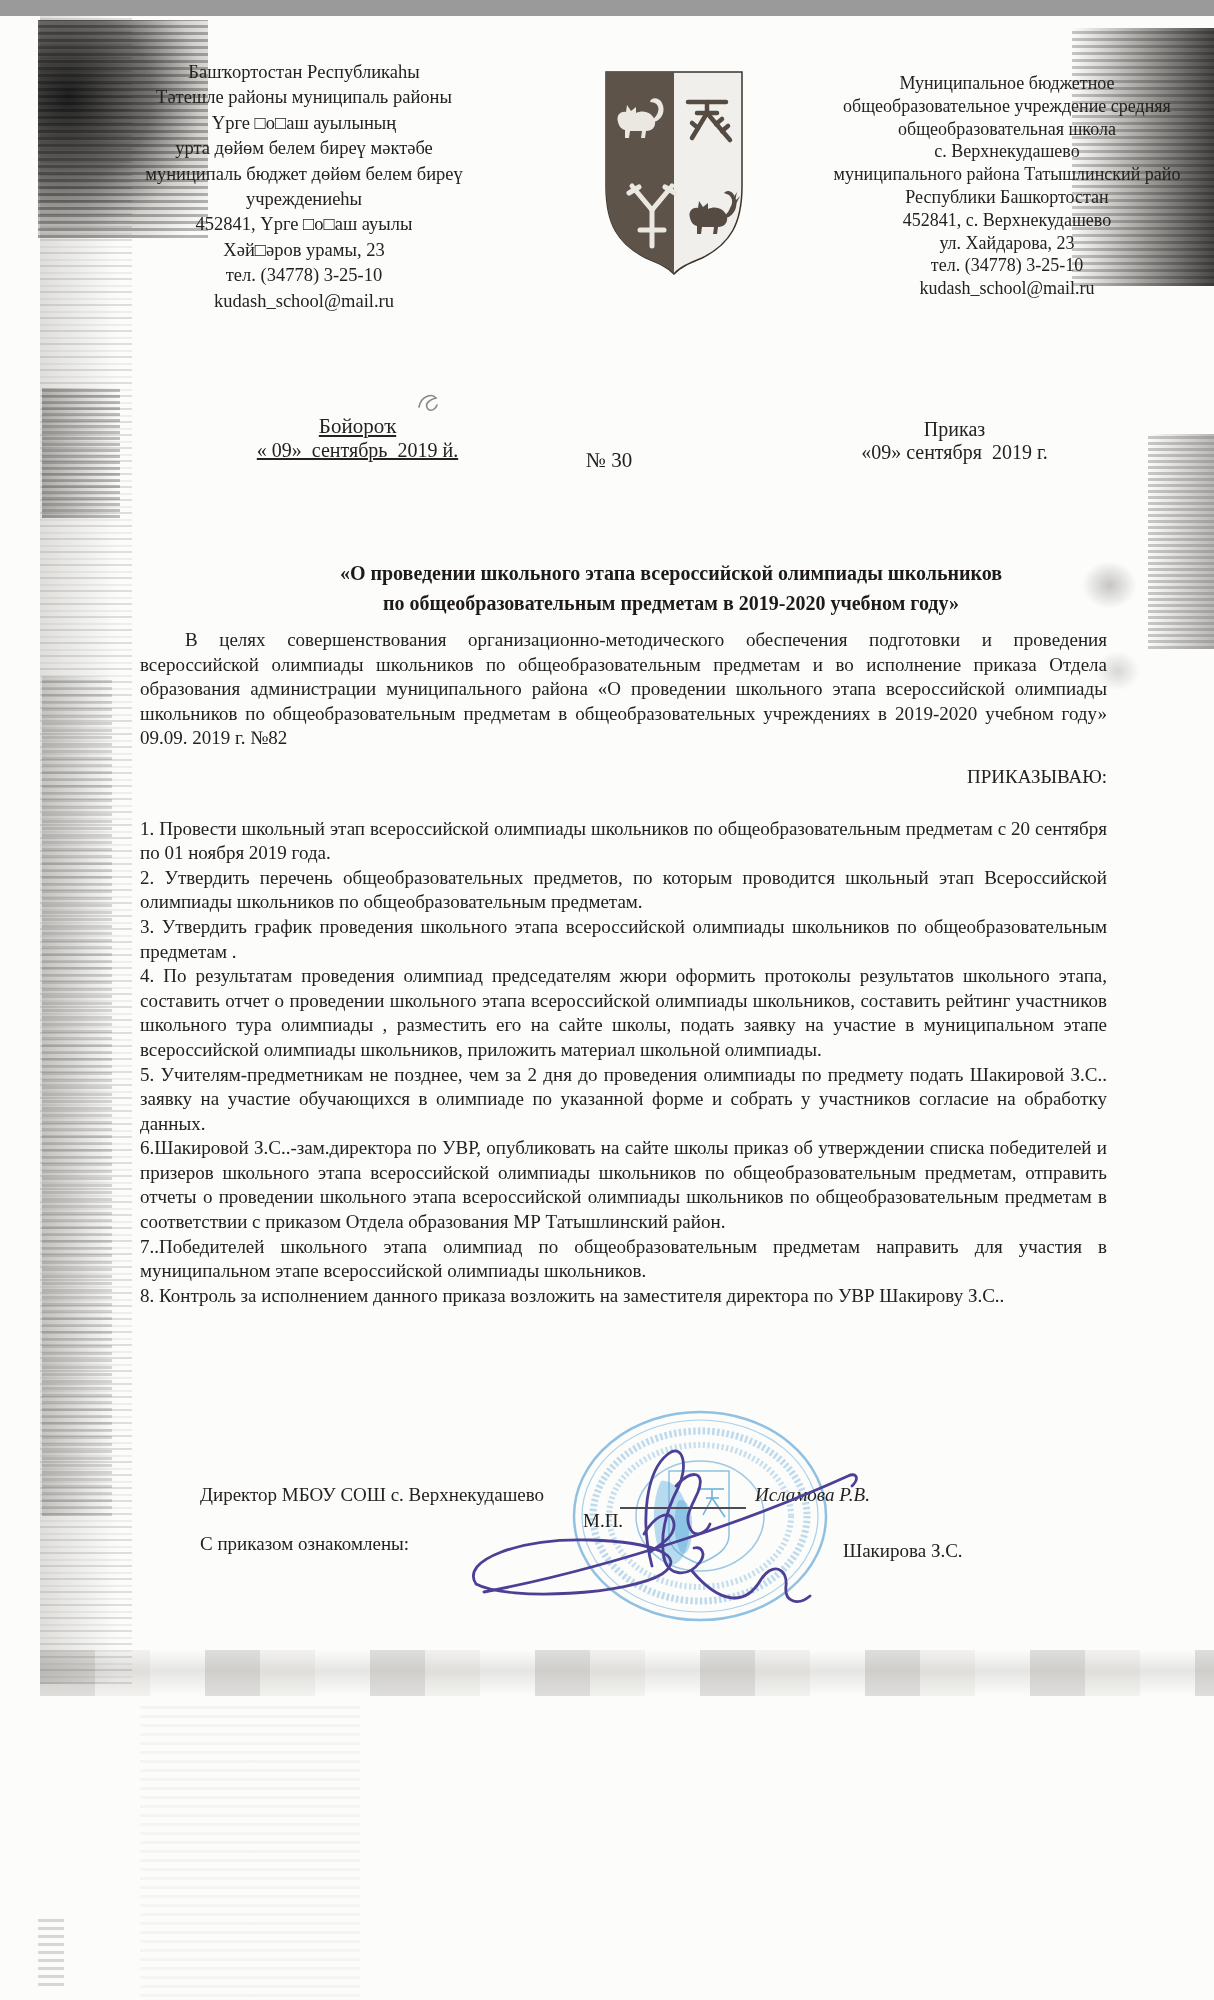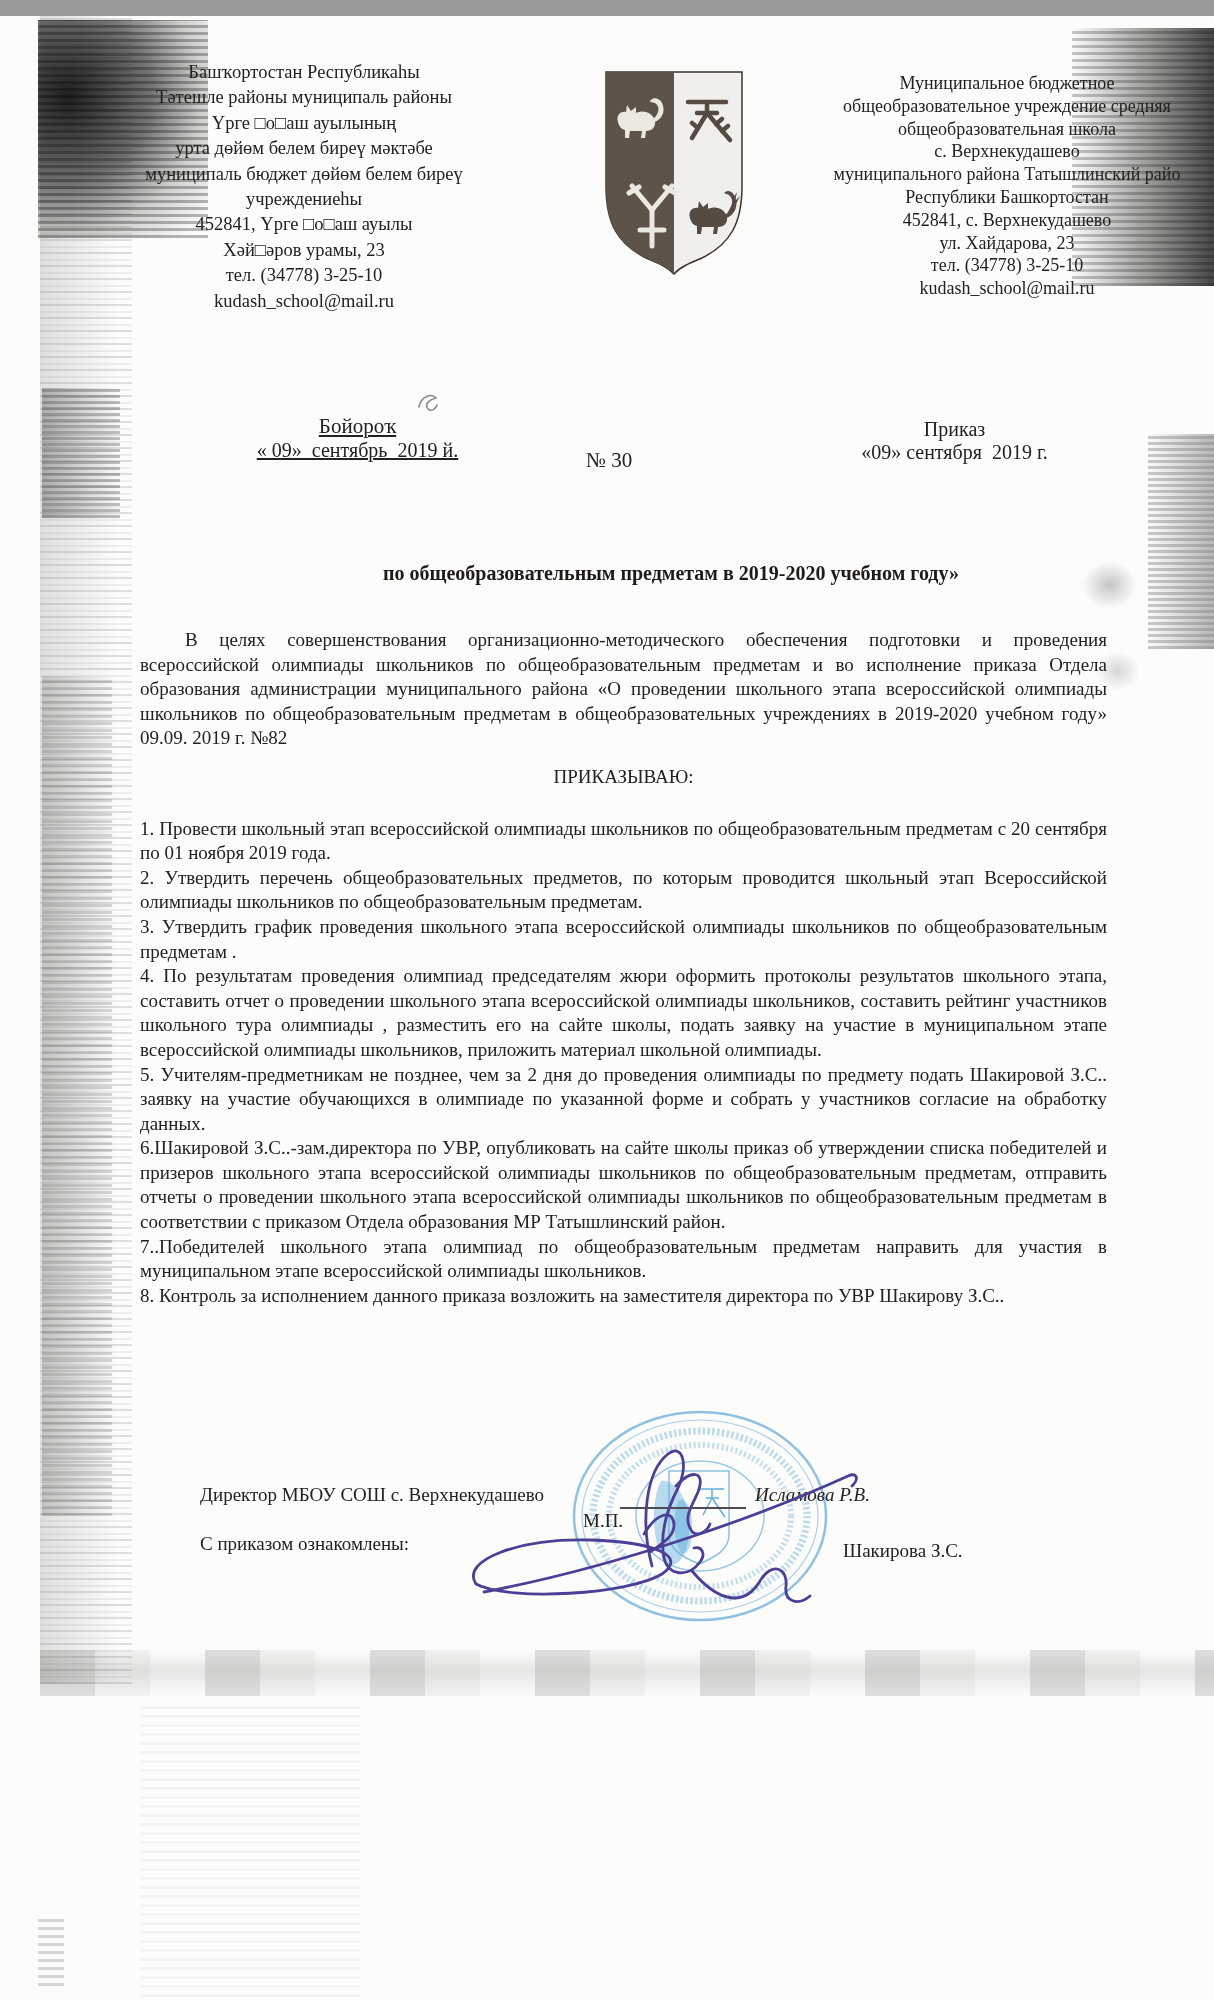--- a/index.html
+++ b/index.html
@@ -64,21 +64,21 @@
   .order-bash .dt{font-size:20px;white-space:pre;}
   .order-num{left:586px;top:432px;font-size:21px;white-space:pre;}
   .order-rus{left:792px;top:402px;width:325px;text-align:center;}
   .order-rus .lbl{font-size:20px;}
   .order-rus .dt{font-size:20px;white-space:pre;}
   
   .doc-title{left:140px;top:542px;width:1062px;text-align:center;font-weight:bold;font-size:20px;line-height:30px;color:#1d1a17;}
   .body-col{left:140px;top:612px;width:967px;font-size:19px;line-height:24.6px;text-align:justify;}
   .body-col p{margin:0;}
   .intro{text-indent:45px;}
-  .decree{margin-top:14px !important;text-align:center;font-family:Liberation Serif, serif;}
+  .decree{margin-top:14px !important;text-align:right;font-family:Liberation Serif, serif;}
   .items{margin-top:27px;}
   
   .sigtext{position:absolute;font-size:19px;white-space:nowrap;}
   .sig-line{position:absolute;left:620px;top:1491px;width:126px;border-top:2px solid #4e4c52;}
   .svgabs{position:absolute;}
 </style>
 </head>
 <body>
 
 <div class="page">
@@ -175,20 +175,21 @@
     <div class="lbl">Бойороҡ</div>
     <div class="dt">« 09»  сентябрь  2019 й.</div>
   </div>
   <div class="abs order-num">№ 30</div>
   <div class="abs order-rus">
     <div class="lbl">Приказ</div>
     <div class="dt">«09» сентября  2019 г.</div>
   </div>
 
   <div class="abs doc-title">
+    <div>«О проведении школьного  этапа  всероссийской олимпиады школьников</div>
     <div>по общеобразовательным предметам  в 2019-2020 учебном году»</div>
   </div>
 
   <div class="abs body-col">
     <p class="intro">В целях совершенствования организационно-методического обеспечения подготовки и проведения всероссийской олимпиады школьников по общеобразовательным предметам и во исполнение приказа Отдела образования администрации муниципального района «О проведении школьного этапа всероссийской олимпиады школьников по общеобразовательным предметам в общеобразовательных учреждениях в 2019-2020 учебном году»  09.09. 2019 г. №82</p>
     <p class="decree">ПРИКАЗЫВАЮ:</p>
     <div class="items">
       <p>1. Провести школьный этап всероссийской олимпиады школьников по общеобразовательным предметам с 20 сентября по 01 ноября 2019 года.</p>
       <p>2. Утвердить перечень общеобразовательных предметов, по которым проводится школьный этап Всероссийской олимпиады школьников по общеобразовательным предметам.</p>
       <p>3. Утвердить график проведения школьного этапа всероссийской олимпиады школьников по общеобразовательным предметам .</p>

